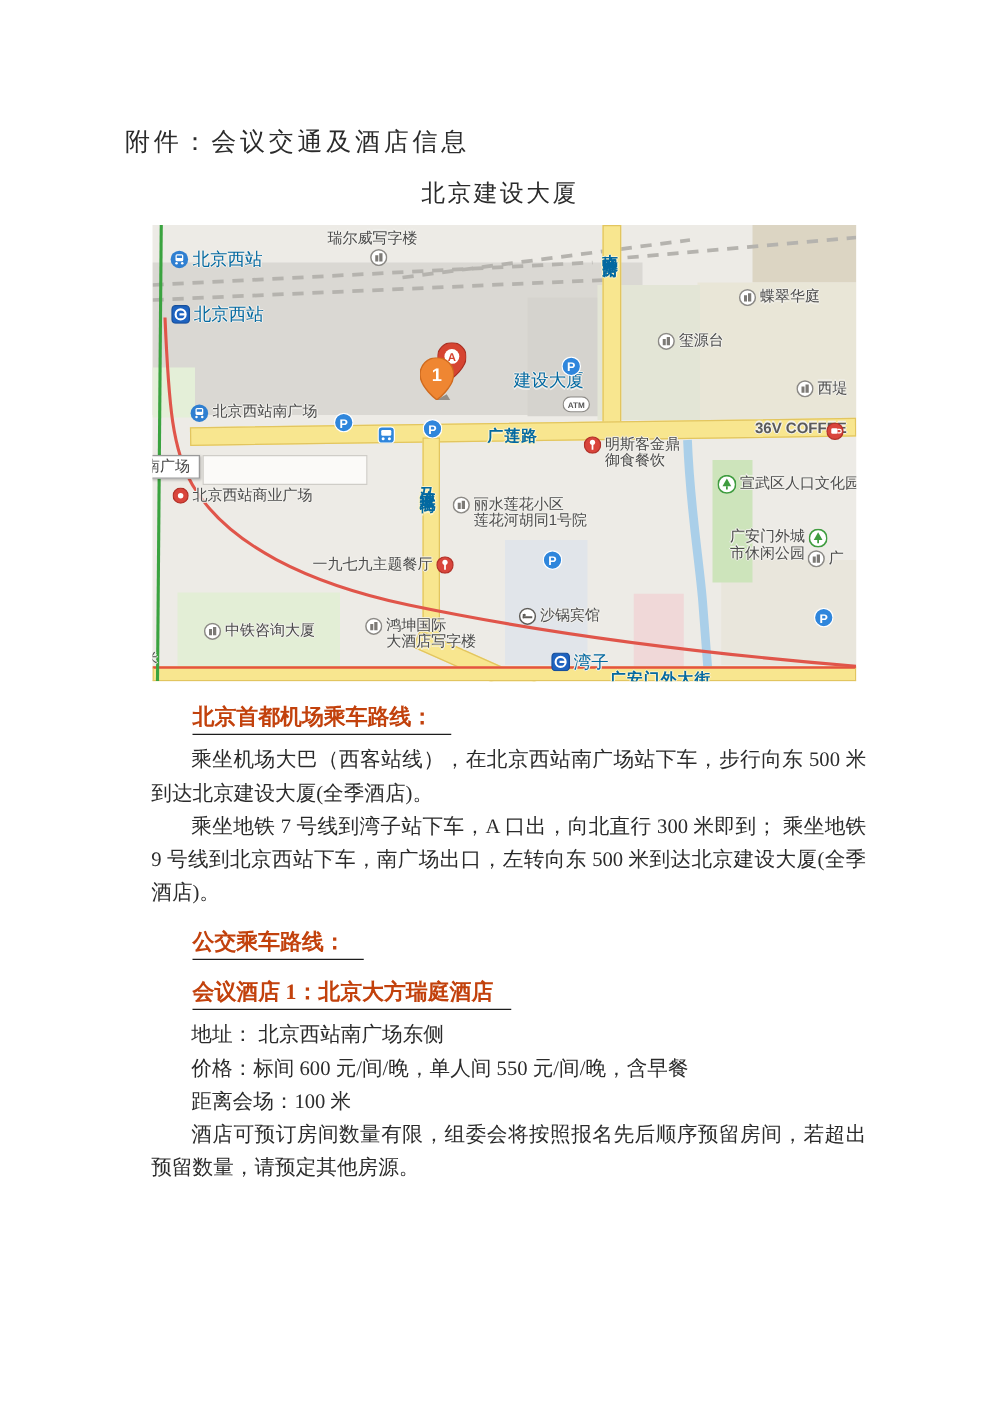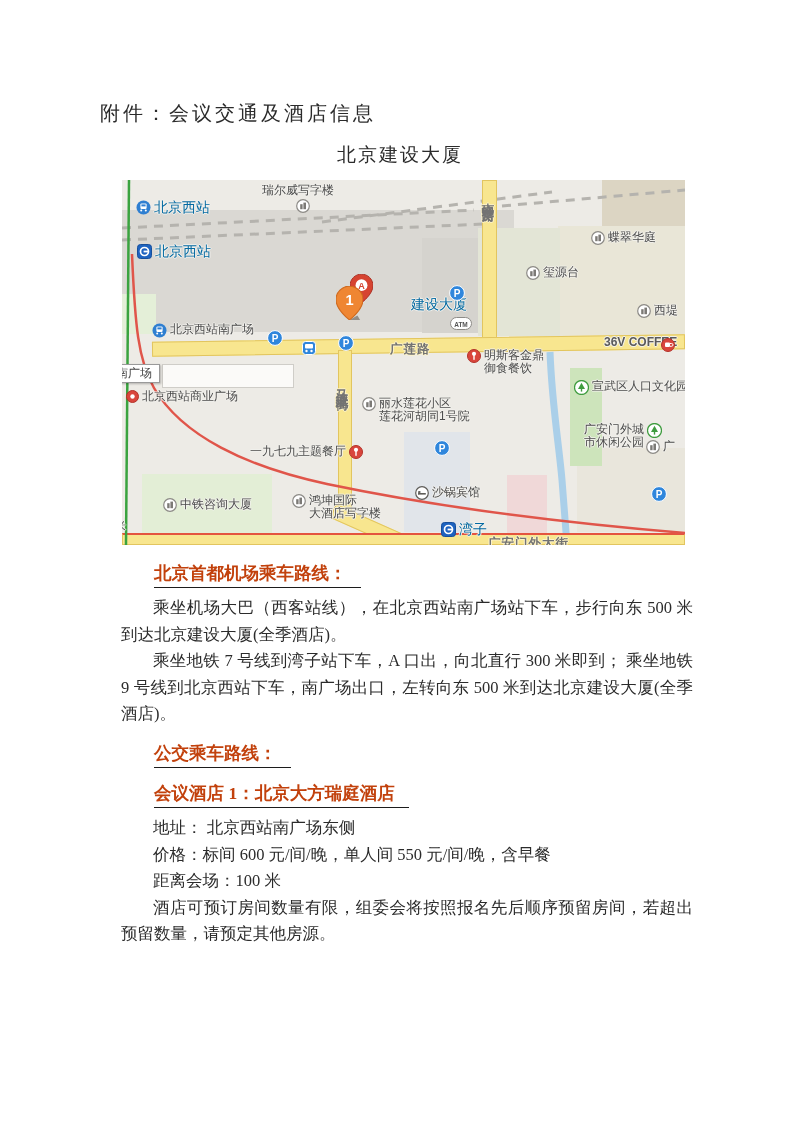--- a/index.html
+++ b/index.html
@@ -21,21 +21,21 @@
   .svg-lines{position:absolute;left:0;top:0;z-index:4;}
   #poi-layer,#road-label-layer{position:absolute;left:0;top:0;width:100%;height:100%;z-index:5;}
   .poi{position:absolute;display:flex;align-items:flex-start;gap:3px;white-space:nowrap;}
   .poi-t div{font-size:12px;line-height:12.5px;color:#4c4c4c;
      text-shadow:-1px 0 #f2f1ed,1px 0 #f2f1ed,0 -1px #f2f1ed,0 1px #f2f1ed;}
   .lbl-lg .poi-t div{font-size:14px;line-height:15px;color:#0369a1;}
   .latin .poi-t div{font-size:12px;font-weight:bold;color:#5a5a5a;margin-left:12px;}
   .poi-box{background:#fff;border:1px solid #9a9a9a;box-shadow:1px 1px 2px rgba(0,0,0,.25);padding:2px 7px;}
   .poi-box .poi-t div{font-size:12px;color:#444;text-shadow:none;}
   .ic{display:inline-block;line-height:0;}
-  .road-label{position:absolute;font-size:12.5px;font-weight:bold;color:#737373;letter-spacing:1px;
+  .road-label{position:absolute;font-size:12.5px;font-weight:bold;color:#0369a1;letter-spacing:1px;
      text-shadow:-1px 0 #fdf3c8,1px 0 #fdf3c8,0 -1px #fdf3c8,0 1px #fdf3c8;}
   .road-label.vert{writing-mode:vertical-rl;letter-spacing:2px;}
   .marker{position:absolute;z-index:6;line-height:0;}
 </style>
 </head>
 <body>
 
 <div id="page">
 
   <div class="doc-title">附件：会议交通及酒店信息</div>
@@ -260,21 +260,21 @@
           <span class="ic"><svg width="14" height="14" viewBox="0 0 14 14">
               <circle cx="7" cy="7" r="6.3" fill="#fff" stroke="#8c8a86" stroke-width="1.2"></circle>
               <rect x="4.2" y="5.2" width="2.4" height="5" fill="#7c7a76"></rect>
               <rect x="7.4" y="3.6" width="2.6" height="6.6" fill="#7c7a76"></rect>
             </svg></span>
           <span class="poi-t">
             <div>丽水莲花小区</div>
             <div>莲花河胡同1号院</div>
           </span>
         </div>
-        <div class="poi" style="left: 4px; top: 210px;">
+        <div class="poi" style="left: 16px; top: 210px;">
           <span class="ic"><svg width="13" height="13" viewBox="0 0 13 13">
               <circle cx="6.5" cy="6.5" r="6" fill="#d9453c" stroke="#b23229"></circle>
               <circle cx="6.5" cy="6.5" r="2.2" fill="#fff"></circle>
             </svg></span>
           <span class="poi-t">
             <div>北京西站商业广场</div>
           </span>
         </div>
         <div class="poi poi-box" style="left: -14px; top: 184px;">
           <span class="poi-t">

